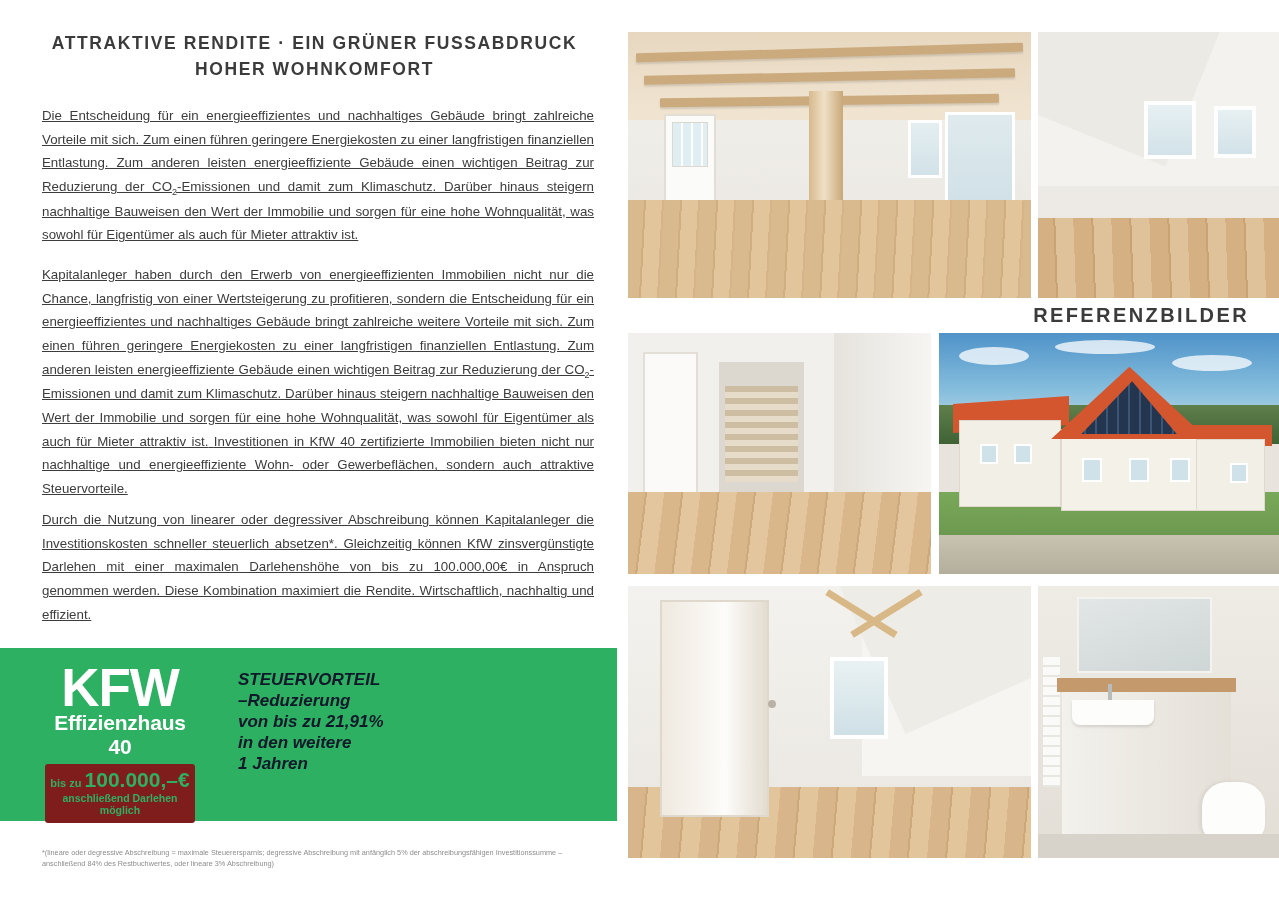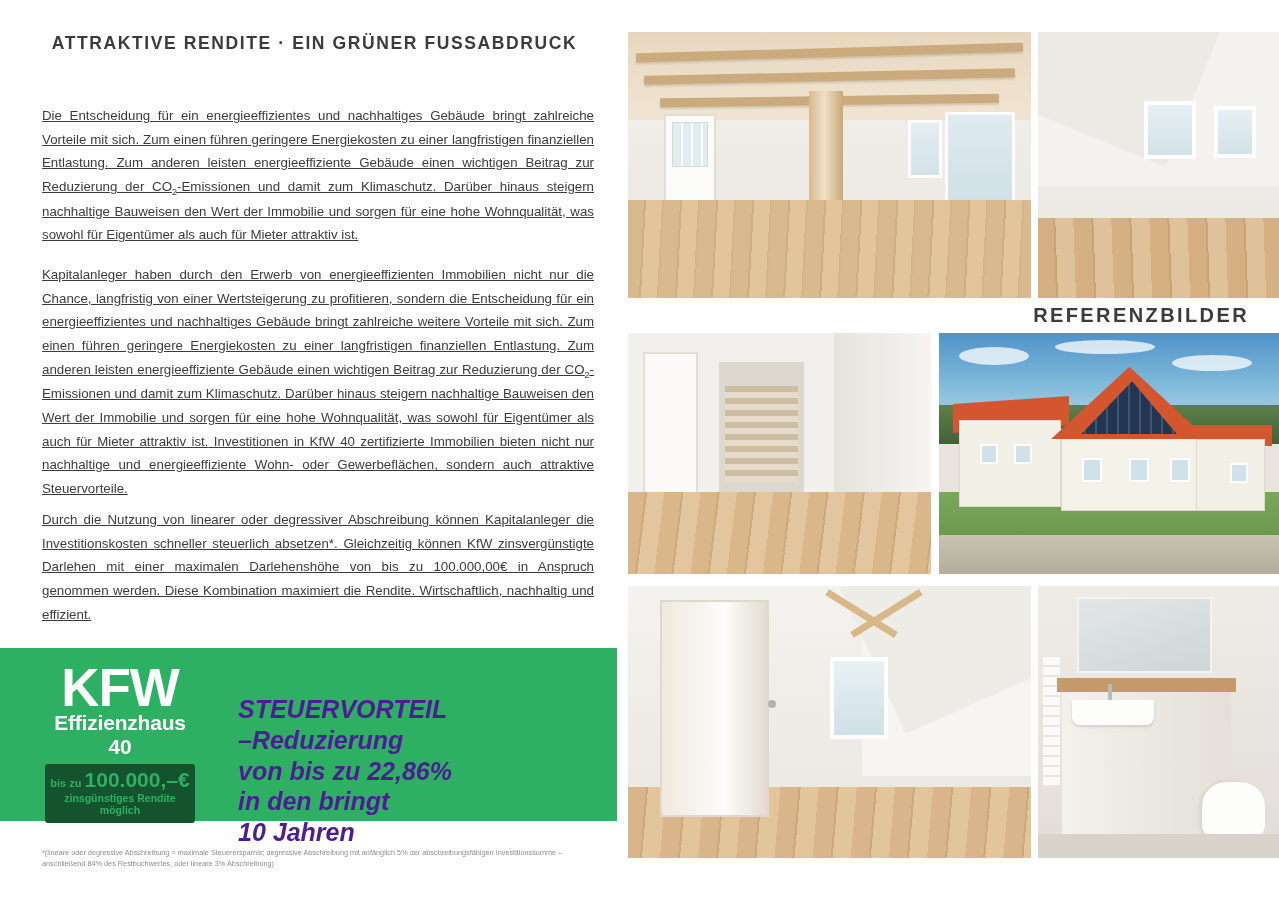--- a/index.html
+++ b/index.html
@@ -73,40 +73,39 @@
   }
   .kfw-logo .kfw-eff {
     font-size: 21px;
     font-weight: bold;
     color: #ffffff;
     letter-spacing: -0.2px;
     margin-top: -2px;
   }
   .kfw-box {
     margin-top: 5px;
-    background: #14532d;
+    background: #7f1d1d;
     border-radius: 3px;
     padding: 4px 4px 6px;
     color: #2eb062;
     line-height: 1.1;
   }
   .kfw-box .row1 { font-size: 11px; font-weight: bold; }
   .kfw-box .row1 .big { font-size: 21px; font-weight: bold; }
   .kfw-box .row2 { font-size: 10.5px; font-weight: bold; margin-top: 2px;}
   .kfw-box .row3 { font-size: 10.5px; font-weight: bold; }
 
   .kfw-text {
     position: absolute;
     left: 238px; top: 22px;
-    color: #4c1d95;
+    color: #0f172a;
     font-style: italic;
     font-weight: bold;
-    font-size: 25px;
+    font-size: 17px;
     line-height: 1.23;
-    margin-top: 24px;
   }
 
   .footnote {
     position: absolute;
     left: 42px; top: 848px;
     width: 552px;
     font-size: 7.3px;
     line-height: 1.45;
     color: #8d8d8d;
   }
@@ -338,20 +337,21 @@
 </style>
 </head>
 <body>
 
 <div class="page">
 
   <div class="left">
 
     <div class="headline">
       <span>ATTRAKTIVE RENDITE · EIN GRÜNER FUSSABDRUCK</span>
+      <span class="l2">HOHER WOHNKOMFORT</span>
     </div>
 
     <div class="body-text p1">
       <span>Die Entscheidung für ein energieeffizientes und nachhaltiges Gebäude bringt zahlreiche Vorteile mit sich. Zum einen führen geringere Energiekosten zu einer langfristigen finanziellen Entlastung. Zum anderen leisten energieeffiziente Gebäude einen wichtigen Beitrag zur Reduzierung der CO</span><sub>2</sub><span>-Emissionen und damit zum Klimaschutz. Darüber hinaus steigern nachhaltige Bauweisen den Wert der Immobilie und sorgen für eine hohe Wohnqualität, was sowohl für Eigentümer als auch für Mieter attraktiv ist.</span>
     </div>
 
     <div class="body-text p2">
       <span>Kapitalanleger haben durch den Erwerb von energieeffizienten Immobilien nicht nur die Chance, langfristig von einer Wertsteigerung zu profitieren, sondern die Entscheidung für ein energieeffizientes und nachhaltiges Gebäude bringt zahlreiche weitere Vorteile mit sich. Zum einen führen geringere Energiekosten zu einer langfristigen finanziellen Entlastung. Zum anderen leisten energieeffiziente Gebäude einen wichtigen Beitrag zur Reduzierung der CO</span><sub>2</sub><span>-Emissionen und damit zum Klimaschutz. Darüber hinaus steigern nachhaltige Bauweisen den Wert der Immobilie und sorgen für eine hohe Wohnqualität, was sowohl für Eigentümer als auch für Mieter attraktiv ist.</span>
       <span>Investitionen in KfW 40 zertifizierte Immobilien bieten nicht nur nachhaltige und energieeffiziente Wohn- oder Gewerbeflächen, sondern auch attraktive Steuervorteile.</span>
     </div>
@@ -360,30 +360,30 @@
 
     <div class="kfw-banner">
       <div class="kfw-logo">
         <div class="kfw-word">KFW</div>
         <div class="kfw-eff">Effizienzhaus 40</div>
         <div class="kfw-box">
           <div class="row1">
             <span>bis zu</span>
             <span class="big">100.000,–€</span>
           </div>
-          <div class="row2">zinsgünstiges Rendite</div>
+          <div class="row2">anschließend Darlehen</div>
           <div class="row3">möglich</div>
         </div>
       </div>
       <div class="kfw-text">
         <div>STEUERVORTEIL</div>
         <div>–Reduzierung</div>
-        <div>von bis zu 22,86%</div>
-        <div>in den bringt</div>
-        <div>10 Jahren</div>
+        <div>von bis zu 21,91%</div>
+        <div>in den weitere</div>
+        <div>1 Jahren</div>
       </div>
     </div>
 
     <div class="footnote">*(lineare oder degressive Abschreibung = maximale Steuerersparnis; degressive Abschreibung mit anfänglich 5% der abschreibungsfähigen Investitionssumme – anschließend 84% des Restbuchwertes, oder lineare 3% Abschreibung)</div>
   </div>
 
   <div class="right">
 
     <div class="photo ph-living">
       <div class="scene">

